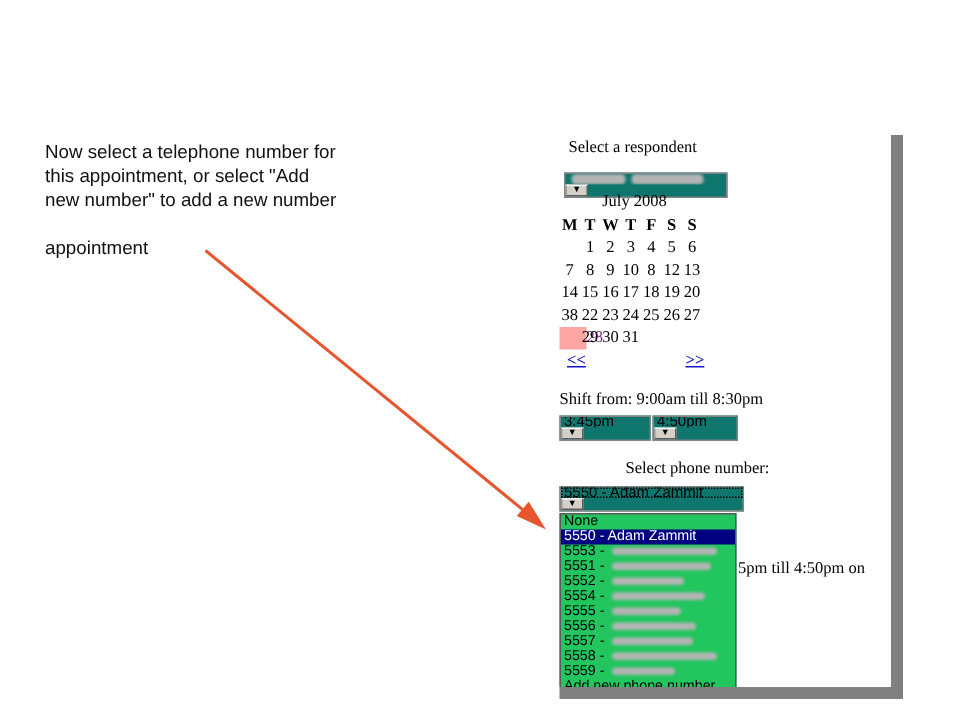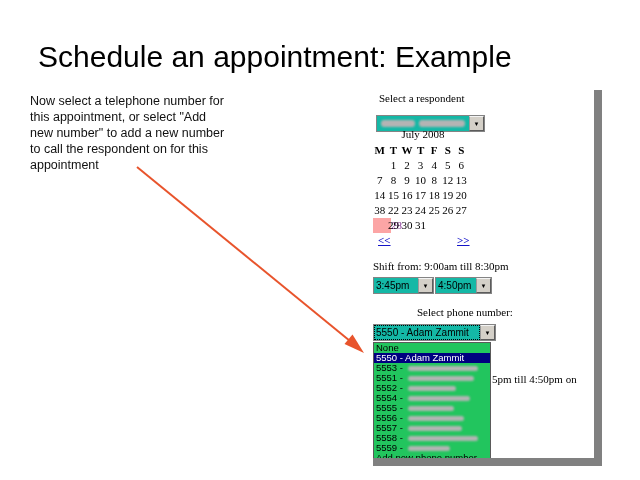--- a/index.html
+++ b/index.html
@@ -16,21 +16,21 @@
   
   #arrow-svg{position:absolute;left:0;top:0;pointer-events:none;}
 
   
   #shot{position:absolute;left:365px;top:82px;width:229px;height:376px;background:#fff;
         box-shadow:8px 8px 0 0 #808080;overflow:hidden;
         font-family:"Liberation Serif",serif;color:#000;}
   .lbl{position:absolute;font-size:11px;font-family:"Liberation Serif",serif;white-space:nowrap;}
 
   
-  .combo{position:absolute;background:#14b8a6;border:1px solid #848484;display:flex;align-items:stretch;}
+  .combo{position:absolute;background:#0f766e;border:1px solid #848484;display:flex;align-items:stretch;flex-direction:column;}
   .combo .txt{flex:1;font-family:"Liberation Sans",sans-serif;font-size:10px;line-height:13px;
               padding:0 2px;white-space:nowrap;overflow:hidden;display:flex;align-items:center;}
   .combo .txt.focus{outline:1px dotted #000;outline-offset:-1px;}
   .combo .btn{width:13px;background:#d4d0c8;border-left:1px solid #9a9a9a;
               border-top:1px solid #f4f4f4;border-bottom:1px solid #5c5c5c;border-right:1px solid #5c5c5c;
               display:flex;align-items:center;justify-content:center;font-size:6px;color:#000;}
 
   
   .blob{display:inline-block;height:6px;background:#b4b4b4;border-radius:3px;
         filter:blur(1.1px);vertical-align:middle;margin:0 2px;}
@@ -51,23 +51,22 @@
   .opt .blob{height:5px;}
   .opt.sel{background:#000080;color:#fff;}
 
   #bg-text{position:absolute;left:127px;top:291px;font-size:11px;white-space:nowrap;}
 </style>
 </head>
 <body>
 
 <div id="slide">
 
-  <div id="title">Schedule an appointment: Example</div>
 
-  <div id="note"><span>Now select a telephone number for</span><br><span>this appointment, or select "Add</span><br><span>new number" to add a new number</span><br><span>to call the respondent on for this</span><br><span>appointment</span><br></div>
+  <div id="note"><span>Now select a telephone number for</span><br><span>this appointment, or select "Add</span><br><span>new number" to add a new number</span><br><br><span>appointment</span><br></div>
 
   <svg id="arrow-svg" width="640" height="480">
     <line x1="137" y1="167" x2="350" y2="341" stroke="#e8542c" stroke-width="2"></line>
     <polygon points="364,353 344.5,344 352.5,334.5" fill="#e8542c"></polygon>
   </svg>
 
   <div id="shot">
 
     <div class="lbl" style="left:14px;top:10px;">Select a respondent</div>
 

